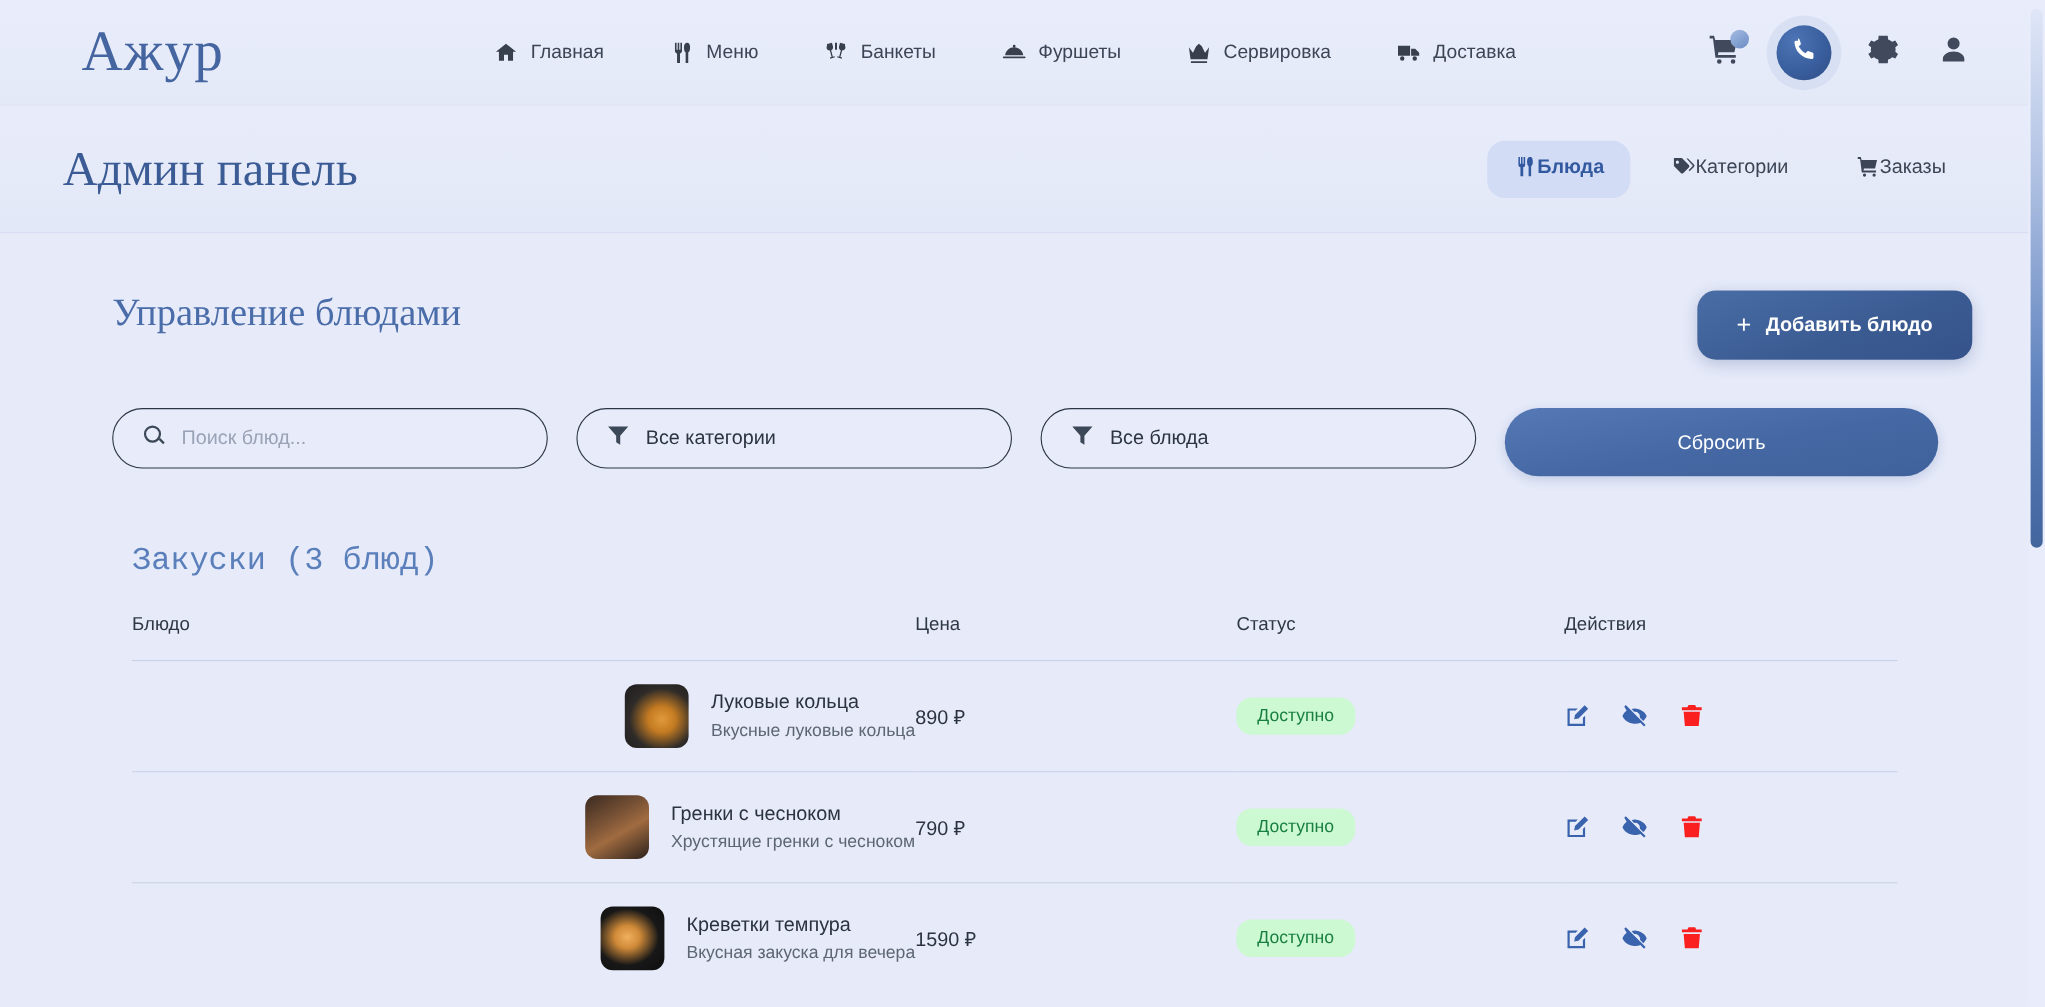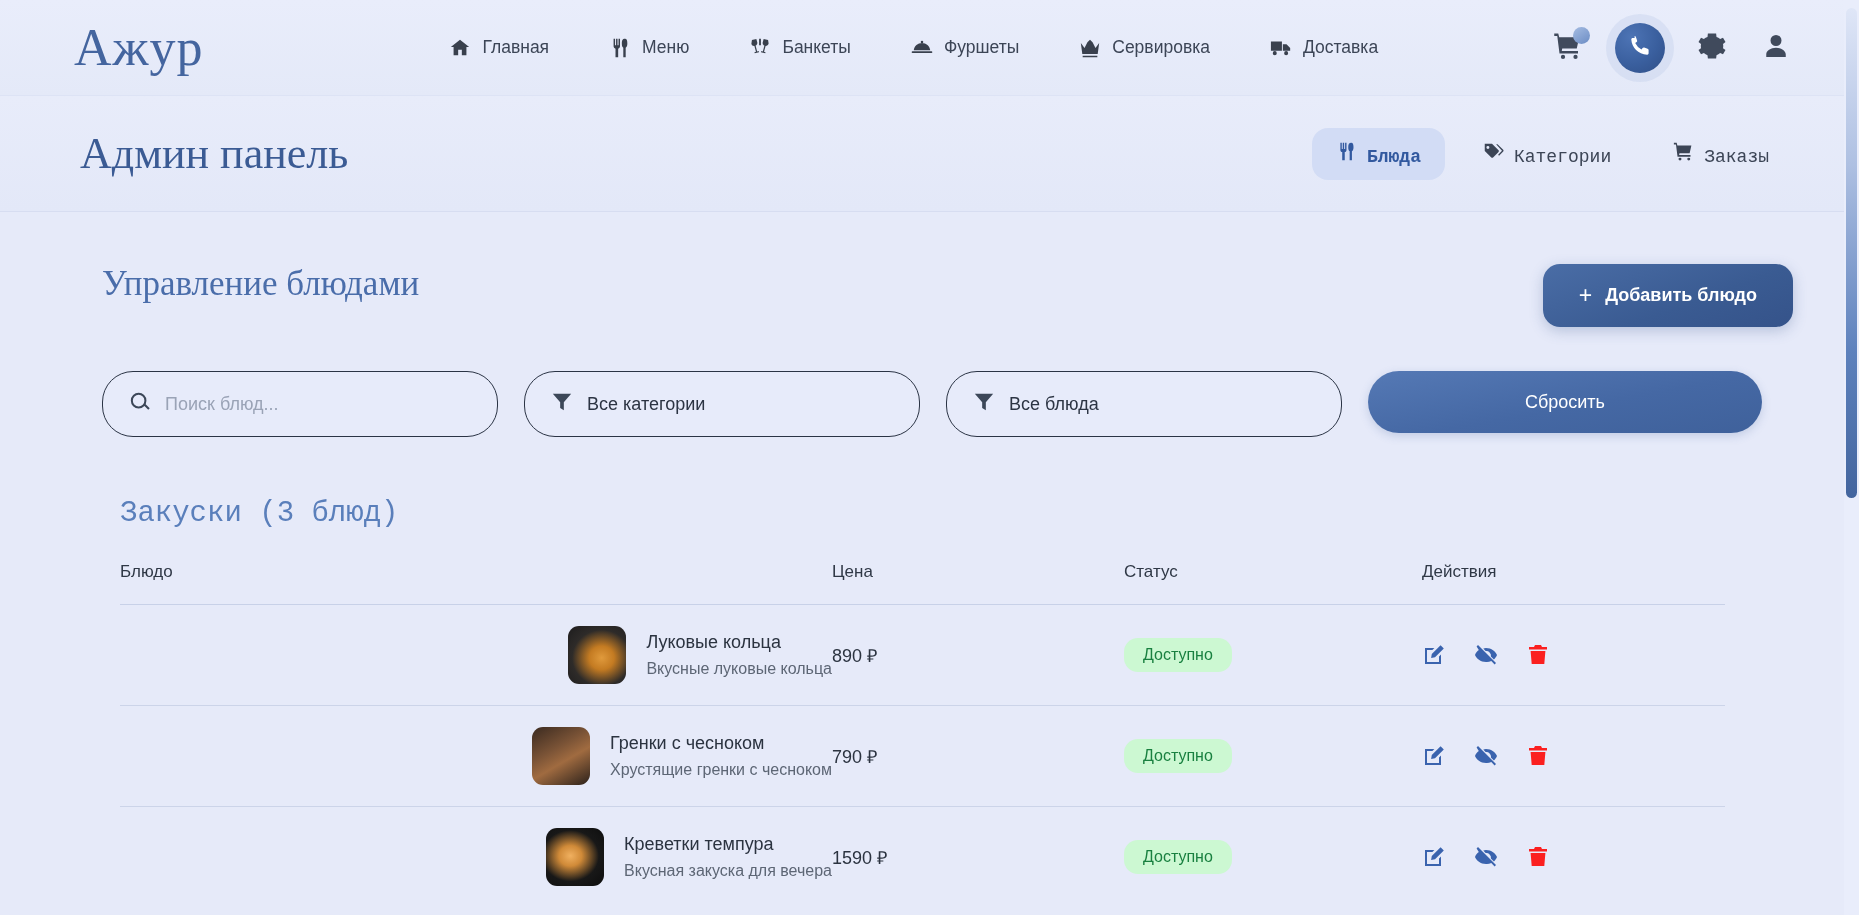--- a/index.html
+++ b/index.html
@@ -44,32 +44,32 @@
     display: flex; align-items: center; justify-content: center;
     cursor: pointer; box-shadow: 0 0 0 9px rgba(190,203,232,0.35);
   }
   .phone-btn svg { width: 24px; height: 24px; fill: #fff; }
 
   
   .adminbar {
     height: 116px;
     background: linear-gradient(180deg, #e8ecfa 0%, #e3e8f8 100%);
     display: flex; align-items: center;
-    padding: 0 66px 0 80px;
+    padding: 0 66px 0 57px;
     border-bottom: 1px solid #d7ddf1;
   }
   .admin-title {
     font-family: "Liberation Serif", serif;
     font-size: 44px; color: #3b5b94; line-height: 1;
   }
   .tabs { display: flex; align-items: center; gap: 14px; margin-left: auto; }
   .tab {
-    display: flex; align-items: flex-end; gap: 10px;
+    display: flex; align-items: flex-start; 
     padding: 13px 24px; border-radius: 16px; cursor: pointer;
-    font-size: 18px; color: #3c4556; font-family: Liberation Mono, monospace;
+    font-size: 18px; color: #3c4556;
   }
   .tab.active { background: #d2dcf5; color: #32599f; font-weight: 600; }
   .tab svg { width: 21px; height: 21px; fill: currentColor; }
 
   
   .main { padding: 52px 66px 0 102px; position: relative; }
   .main-head { display: flex; }
   .main-title {
     font-family: "Liberation Serif", serif;
     font-size: 35px; color: #4a6daa;
@@ -79,21 +79,21 @@
     display: flex; align-items: center; gap: 13px;
     background: linear-gradient(160deg, #4a6da6 0%, #3a5b92 60%, #35538a 100%);
     color: #fff; font-size: 18px; font-weight: 600;
     padding: 20px 36px; border: none; border-radius: 17px; cursor: pointer;
     box-shadow: 0 4px 14px rgba(60,90,145,0.28);
   }
   .add-btn .plus { font-size: 23px; font-weight: 400; line-height: 1; }
 
   .filters { display: flex; gap: 26px; margin-top: 44px; }
   .field {
-    flex: 0 0 auto; height: 66px; border-radius: 31px;
+    flex: 0 0 auto; height: 55px; border-radius: 31px;
     border: 1.3px solid #2b3445; background: #e7ebfa;
     display: flex; align-items: center; gap: 14px;
     padding: 0 26px; cursor: pointer;
   }
   .field.search { width: 396px; }
   .field.sel1 { width: 396px; }
   .field.sel2 { width: 396px; }
   .field svg { width: 22px; height: 22px; fill: #3c4758; flex: 0 0 auto; }
   .field input {
     border: none; outline: none; background: transparent;

